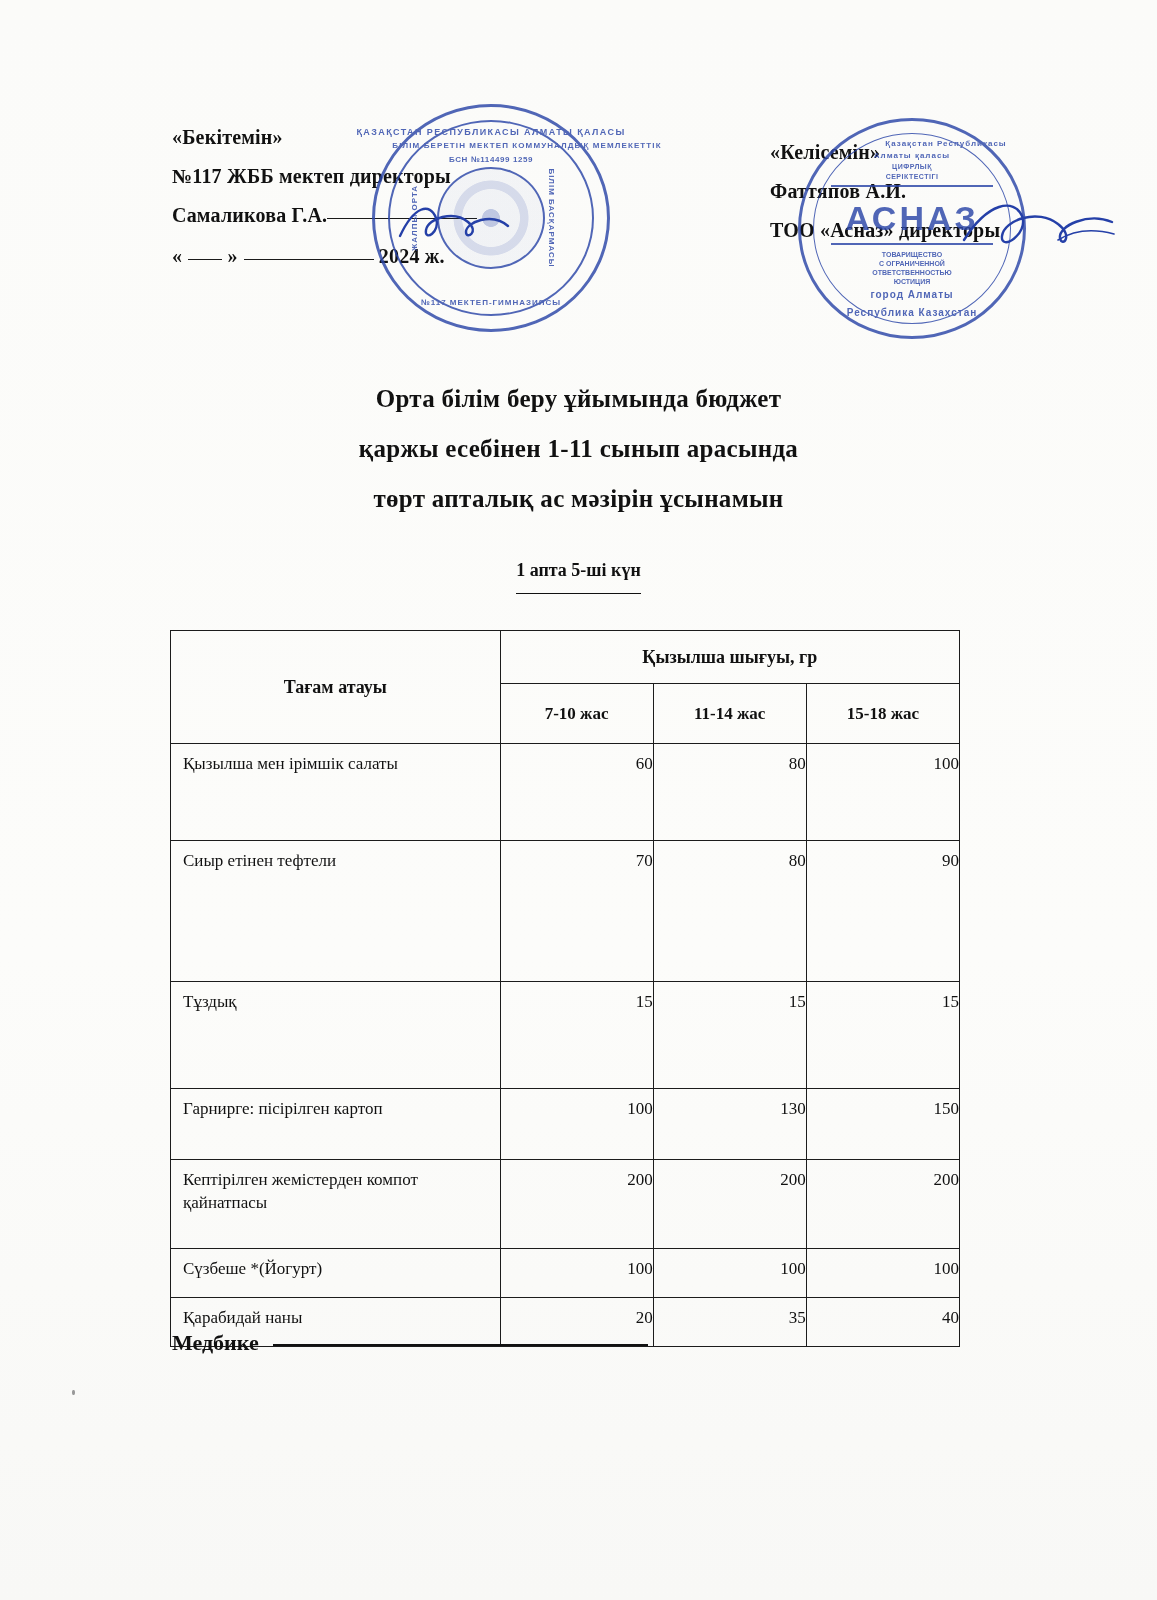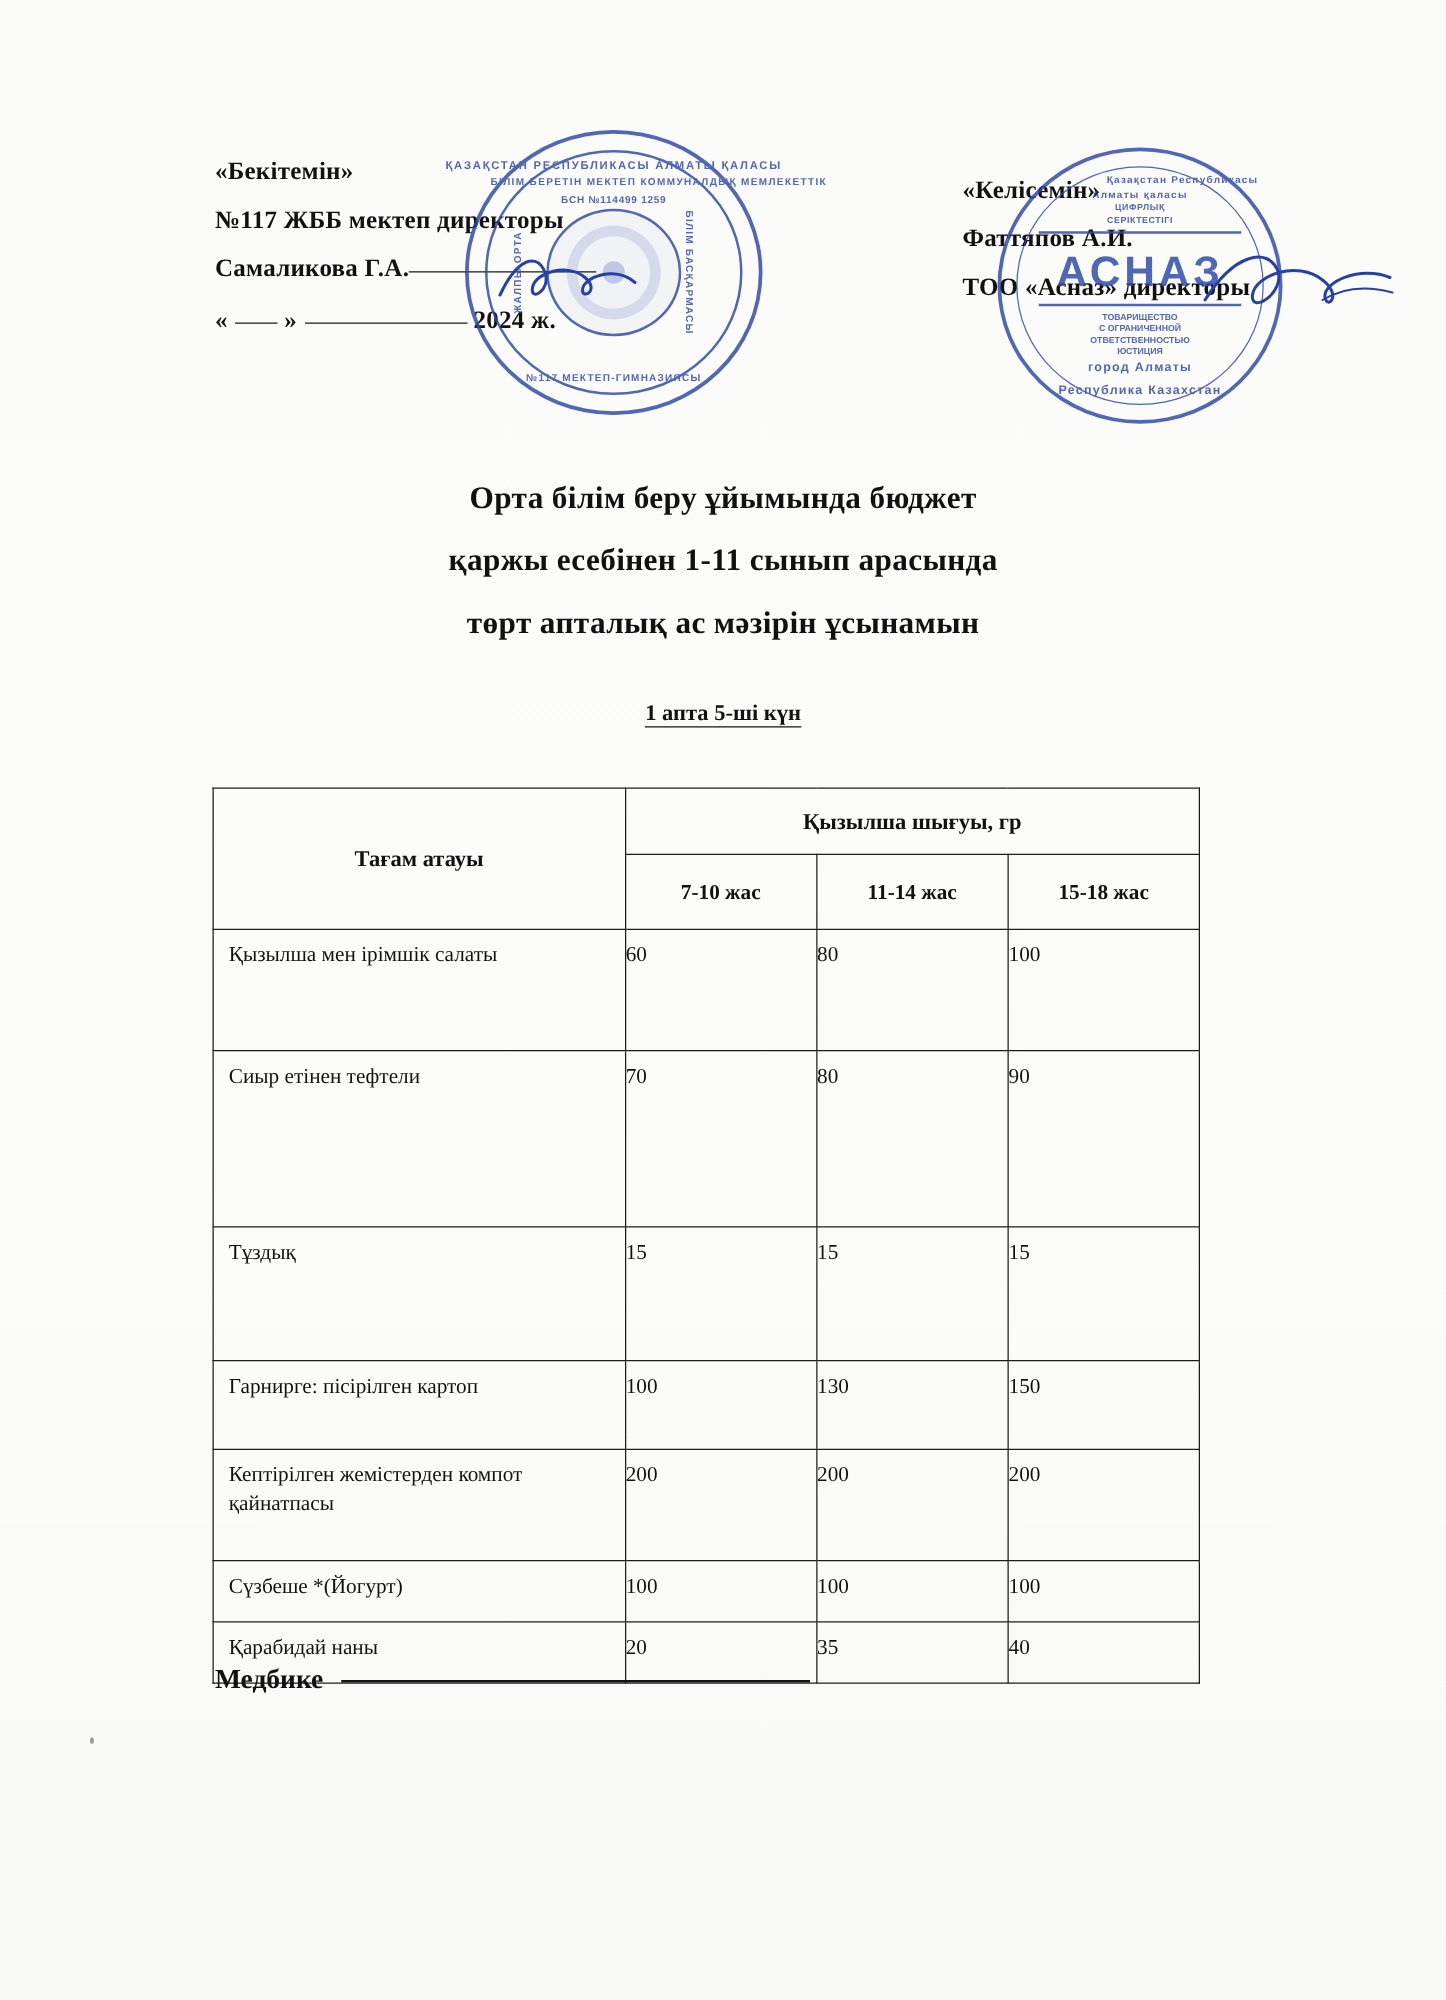--- a/index.html
+++ b/index.html
@@ -221,21 +221,21 @@
   .subtitle {
     position: absolute;
     left: 0; right: 0;
     top: 560px;
     text-align: center;
     font-size: 18px;
     font-weight: bold;
   }
   .subtitle span {
     border-bottom: 1.5px solid #111;
-    padding-bottom: 1px;
+    padding-bottom: 13px;
   }
 
   
   .menu-table {
     position: absolute;
     left: 170px;
     top: 630px;
     width: 790px;
     border-collapse: collapse;
     font-size: 17px;
@@ -263,21 +263,21 @@
     width: 153px;
   }
   .menu-table td.dish {
     text-align: left;
     padding: 9px 10px 9px 12px;
     vertical-align: top;
     font-size: 17px;
     line-height: 1.35;
   }
   .menu-table td.num {
-    text-align: left;
+    text-align: right;
     vertical-align: top;
     padding-top: 10px;
     font-size: 17px;
   }
   .r-tall-1 td { height: 78px; }
   .r-tall-2 td { height: 122px; }
   .r-tall-3 td { height: 88px; }
   .r-tall-4 td { height: 52px; }
   .r-tall-5 td { height: 70px; }
   .r-small td { height: 30px; }

